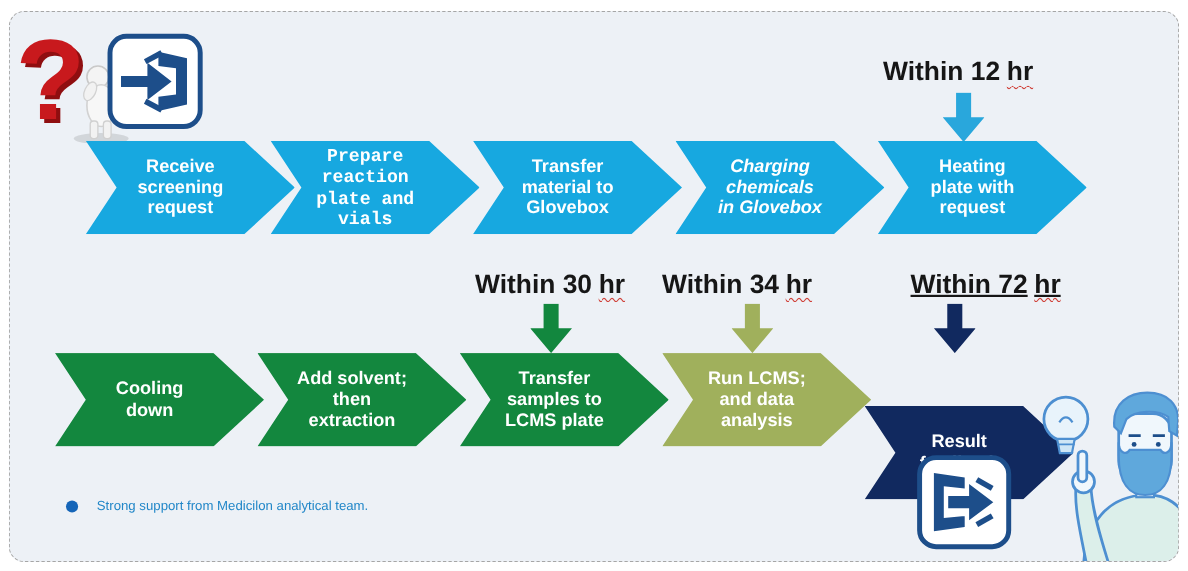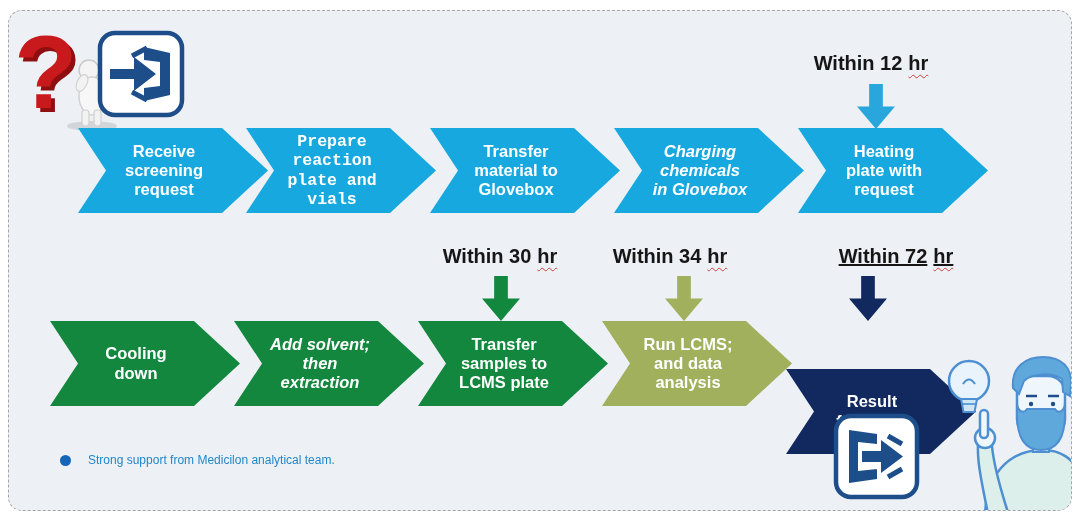--- a/index.html
+++ b/index.html
@@ -21,26 +21,26 @@
     display:flex;align-items:center;justify-content:center;
     padding-left:30px;padding-right:48px;box-sizing:border-box;
   }
   .chev-label{
     color:#ffffff;font-weight:bold;font-size:16.5px;line-height:1.16;
     text-align:center;white-space:pre;
   }
   .row-top{top:128px;}
   .row-bottom{top:321px;}
   .t0{left:78px;}  .t1{left:246px;} .t2{left:430px;} .t3{left:614px;} .t4{left:798px;}
-  .b0{left:50px;}  .b1{left:234px;font-style:italic;} .b2{left:418px;} .b3{left:602px;} .b4{left:786px;}
+  .b0{left:50px;}  .b1{left:234px;} .b2{left:418px;} .b3{left:602px;} .b4{left:786px;}
 
   
   .wlabel{
     position:absolute;transform:translateX(-50%);
-    font-weight:bold;font-size:20px;color:#161616;white-space:nowrap;
+    font-weight:bold;font-size:24px;color:#161616;white-space:nowrap;
   }
   .wlabel .unit{
     margin-left:6px;
     text-decoration:underline;text-decoration-style:wavy;
     text-decoration-color:#d0423a;text-decoration-thickness:1px;
     text-underline-offset:4px;
   }
   .darrow{
     position:absolute;width:38px;height:45px;transform:translateX(-50%);
     clip-path:polygon(32% 0, 68% 0, 68% 50%, 100% 50%, 50% 100%, 0 50%, 32% 50%);

